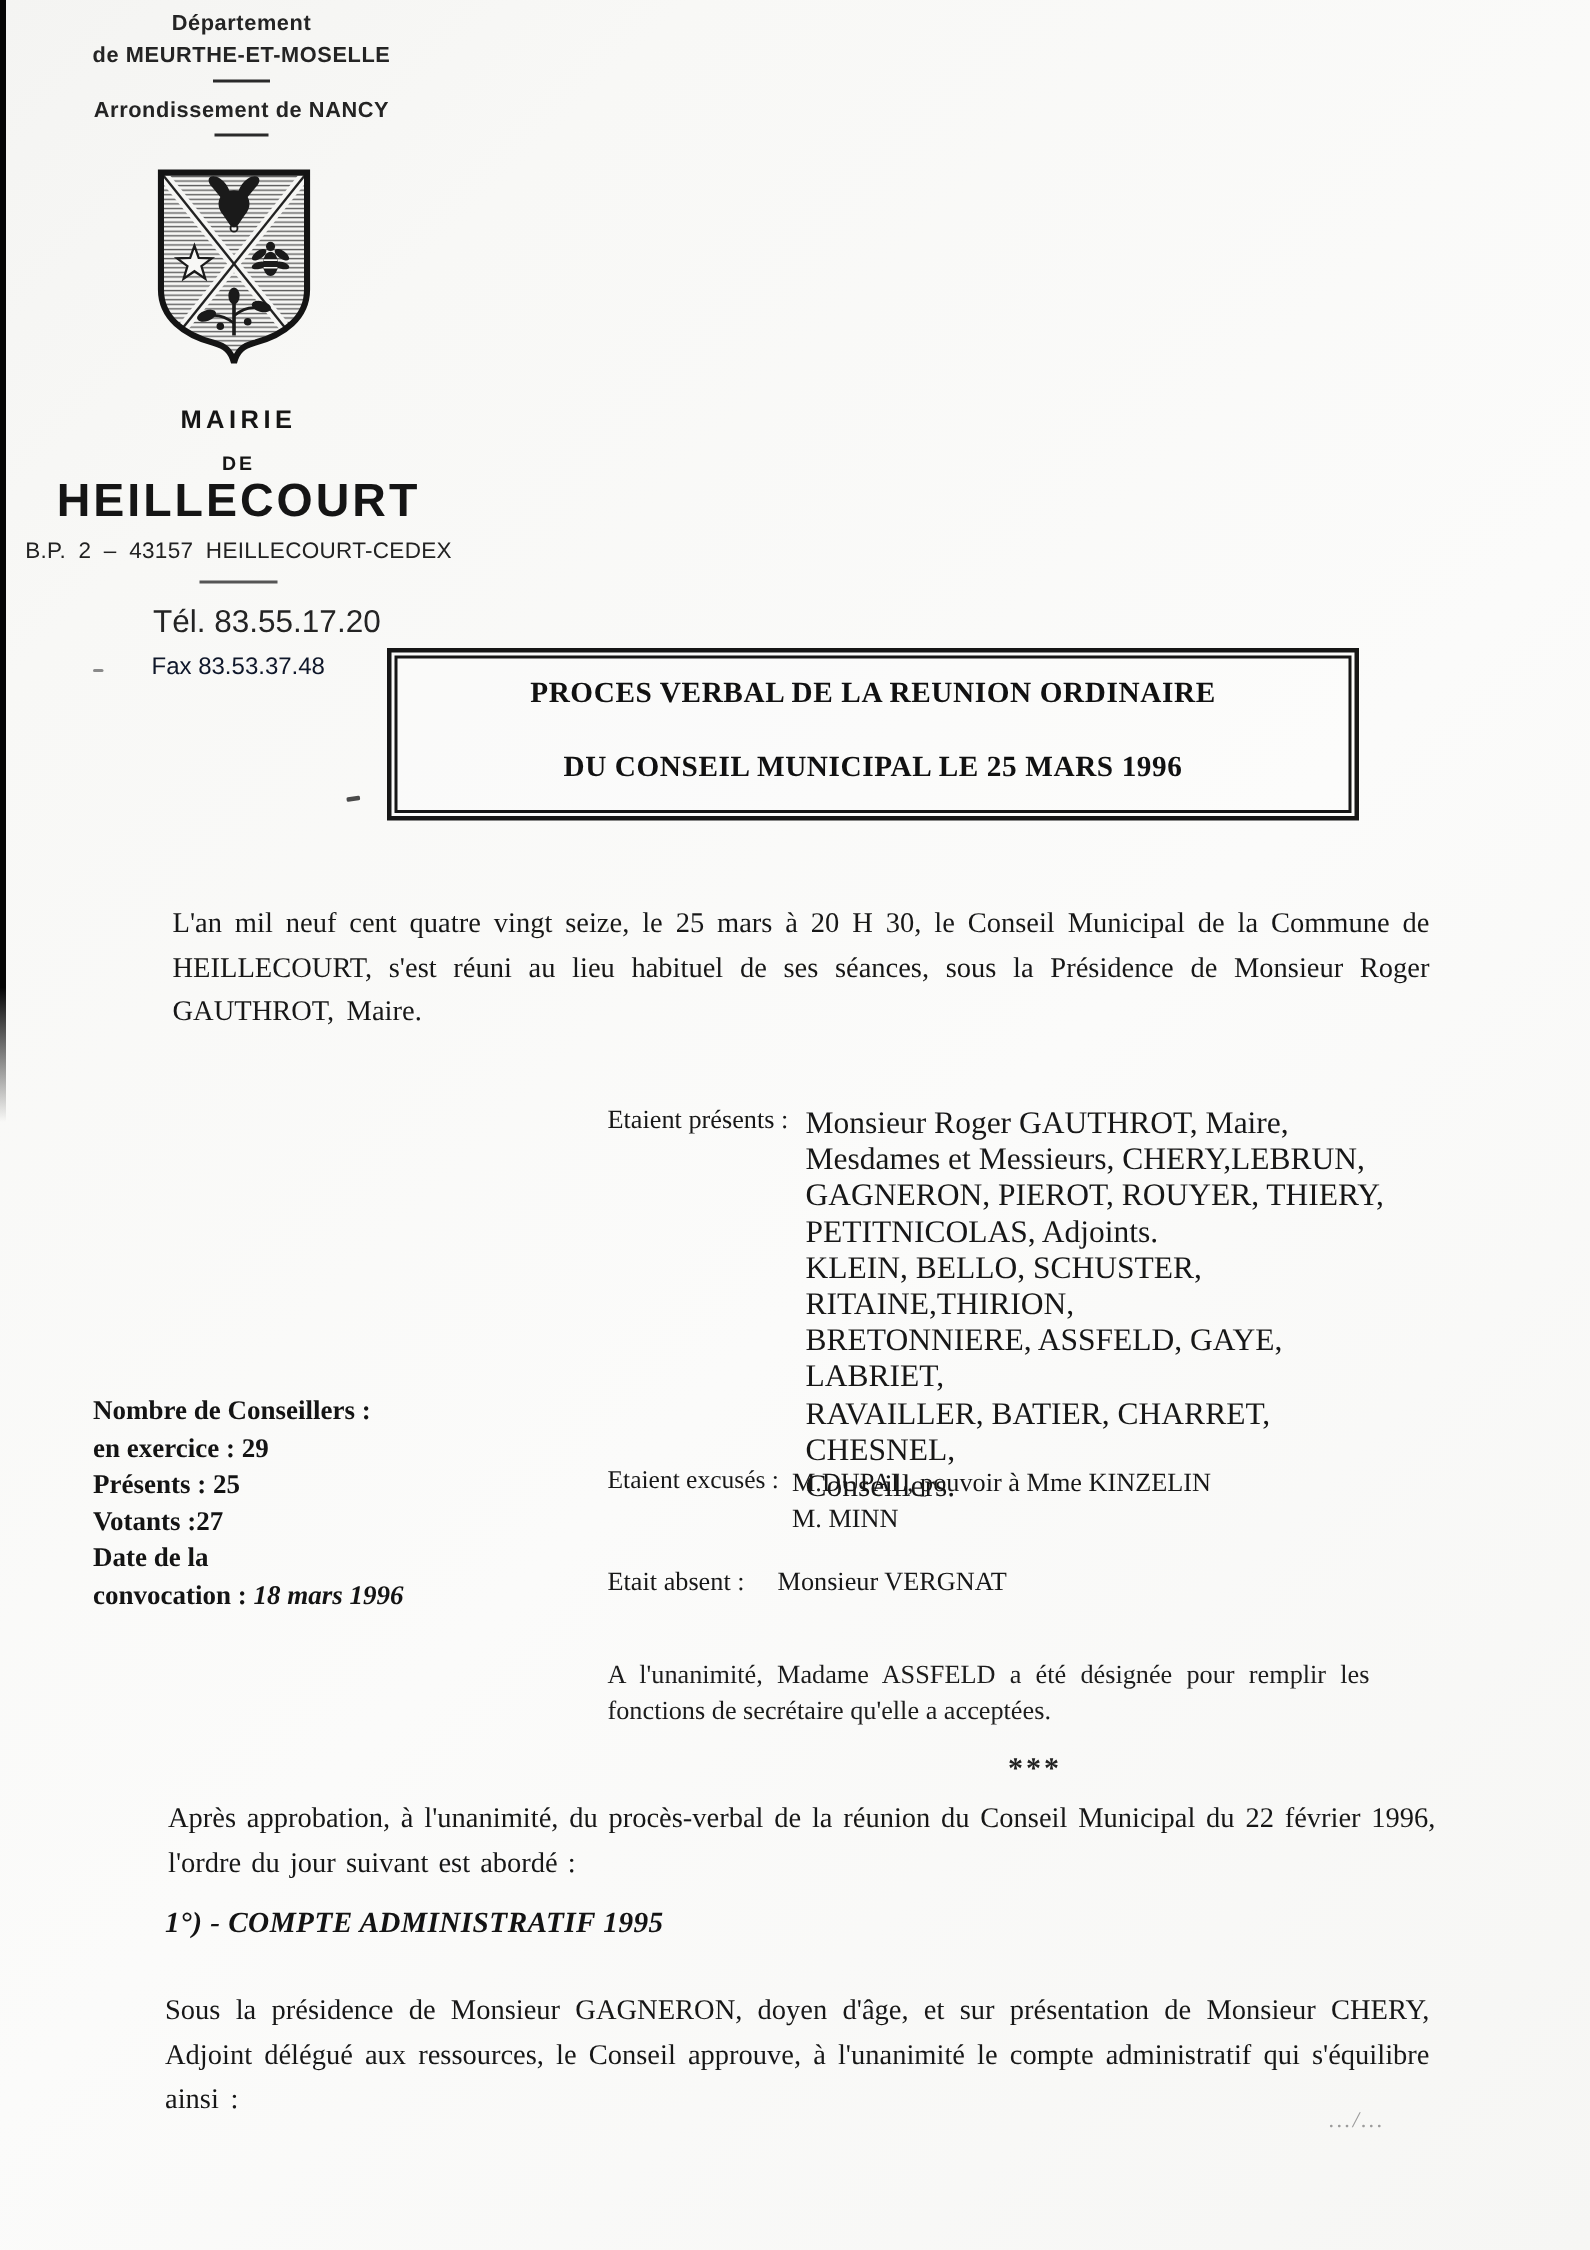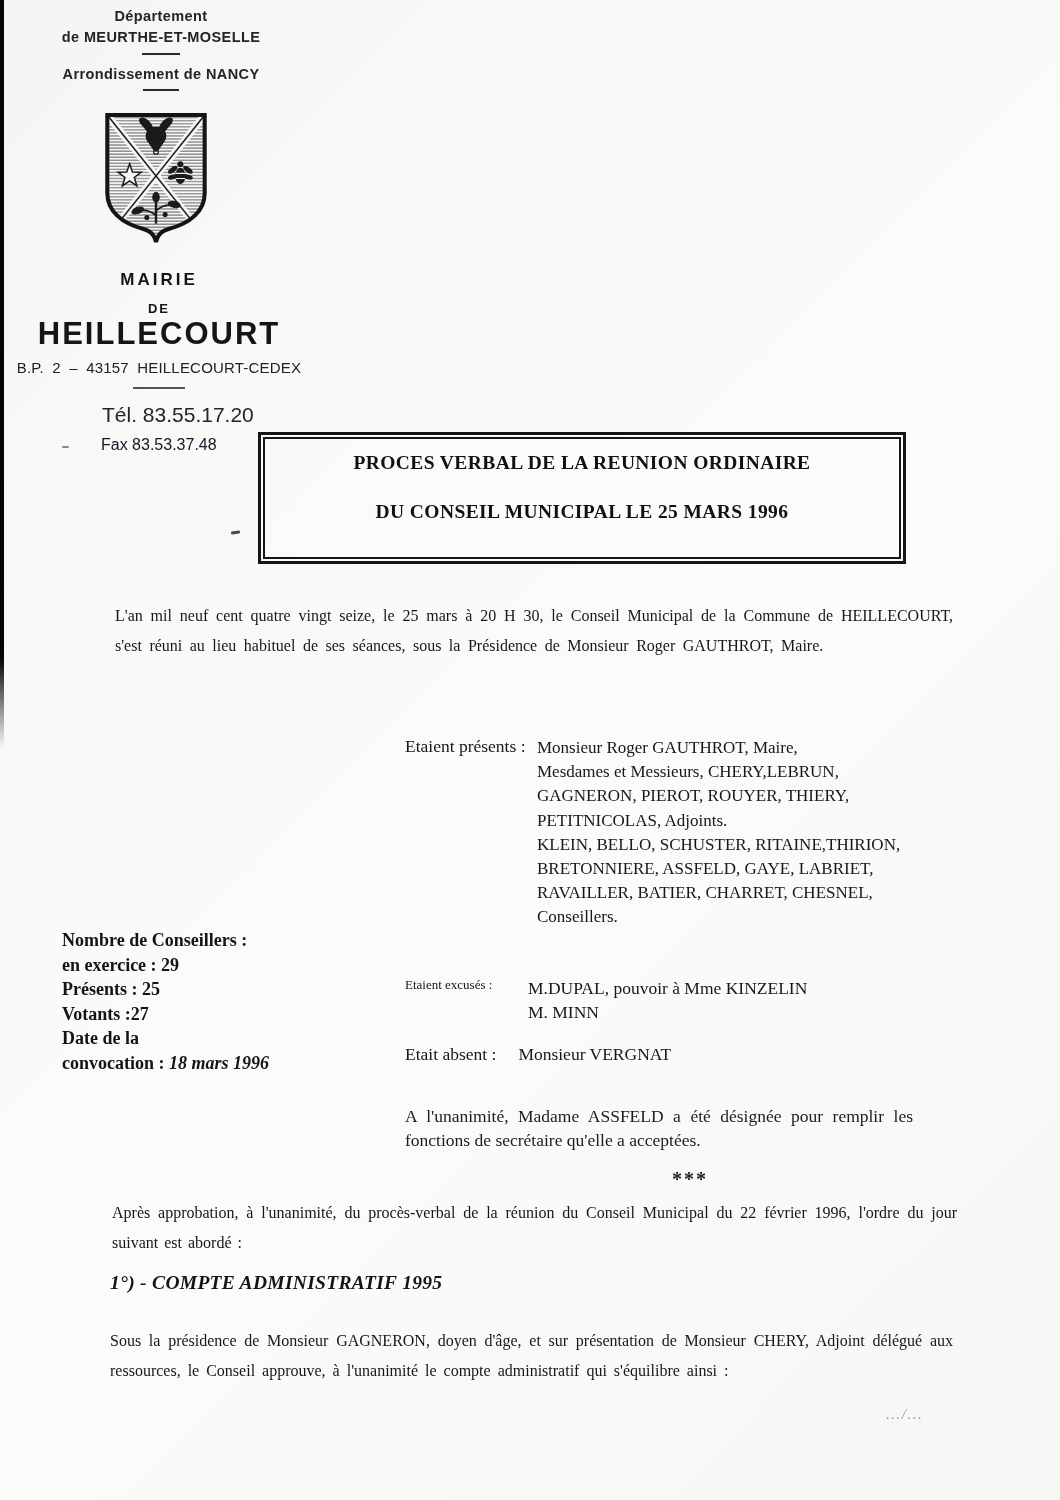--- a/index.html
+++ b/index.html
@@ -29,33 +29,33 @@
   .de{font-size:13px;font-weight:700;letter-spacing:2px;margin-top:11px;}
   .city{font-size:31px;font-weight:700;letter-spacing:2px;margin-top:0;}
   .address{font-size:15px;margin-top:7px;word-spacing:4px;letter-spacing:.2px;color:#222;}
 
   .tel{left:102px;top:403px;font-size:21px;color:#242424;}
   .fax{left:101px;top:436px;font-size:16px;color:#0f172a;}
   .fax-dash{left:62px;top:446px;width:7px;height:2px;background:#8a8a8a;border-radius:1px;}
 
   .title-box{left:258px;top:432px;width:648px;box-sizing:border-box;
     border:3.5px solid #161616;padding:2px;background:rgba(255,255,255,.25);}
-  .title-box-inner{border:2px solid #161616;padding:13px 8px 34px;text-align:center;}
+  .title-box-inner{border:2px solid #161616;padding:13px 8px 17px;text-align:center;}
   .title-line{font-size:19.5px;font-weight:700;letter-spacing:.4px;color:#111;}
   .title-line + .title-line{margin-top:27px;}
   .box-dash{left:231px;top:531px;width:9px;height:2.5px;background:#4a4a4a;transform:rotate(-8deg);border-radius:1px;}
 
-  .para{font-size:16px;line-height:29.5px;text-align:justify;color:#171717;}
+  .para{font-size:19px;line-height:29.5px;text-align:justify;color:#171717;}
   .intro{left:115px;top:601px;width:838px;word-spacing:3.5px;}
 
   .att-label{left:405px;top:736px;font-size:17.5px;color:#171717;}
-  .att-values{left:537px;top:736px;width:412px;font-size:17px;line-height:24.2px;color:#171717;}
+  .att-values{left:537px;top:736px;width:412px;font-size:21px;line-height:24.2px;color:#171717;}
   .counters{left:62px;top:928px;font-size:18px;font-weight:700;line-height:24.6px;color:#141414;}
   .counters .ital{font-style:italic;}
-  .exc-label{left:405px;top:977px;font-size:13px;color:#171717;}
+  .exc-label{left:405px;top:977px;font-size:17px;color:#171717;}
   .exc-values{left:528px;top:977px;width:430px;font-size:17.5px;line-height:23.6px;color:#171717;}
   .absent-row{left:405px;top:1044px;font-size:17.5px;color:#171717;}
   .absent-row .val{margin-left:22px;}
 
   .secretary{left:405px;top:1105px;width:508px;font-size:17.5px;line-height:23.8px;text-align:justify;color:#1c1c1c;}
   .stars{left:640px;top:1168px;width:100px;text-align:center;font-size:20px;font-weight:700;letter-spacing:2px;color:#222;}
 
   .approb{left:112px;top:1198px;width:845px;word-spacing:2px;}
   .section-h{left:110px;top:1272px;font-size:19.5px;font-weight:700;font-style:italic;letter-spacing:.3px;color:#141414;}
   .closing{left:110px;top:1326px;width:843px;word-spacing:3px;}

